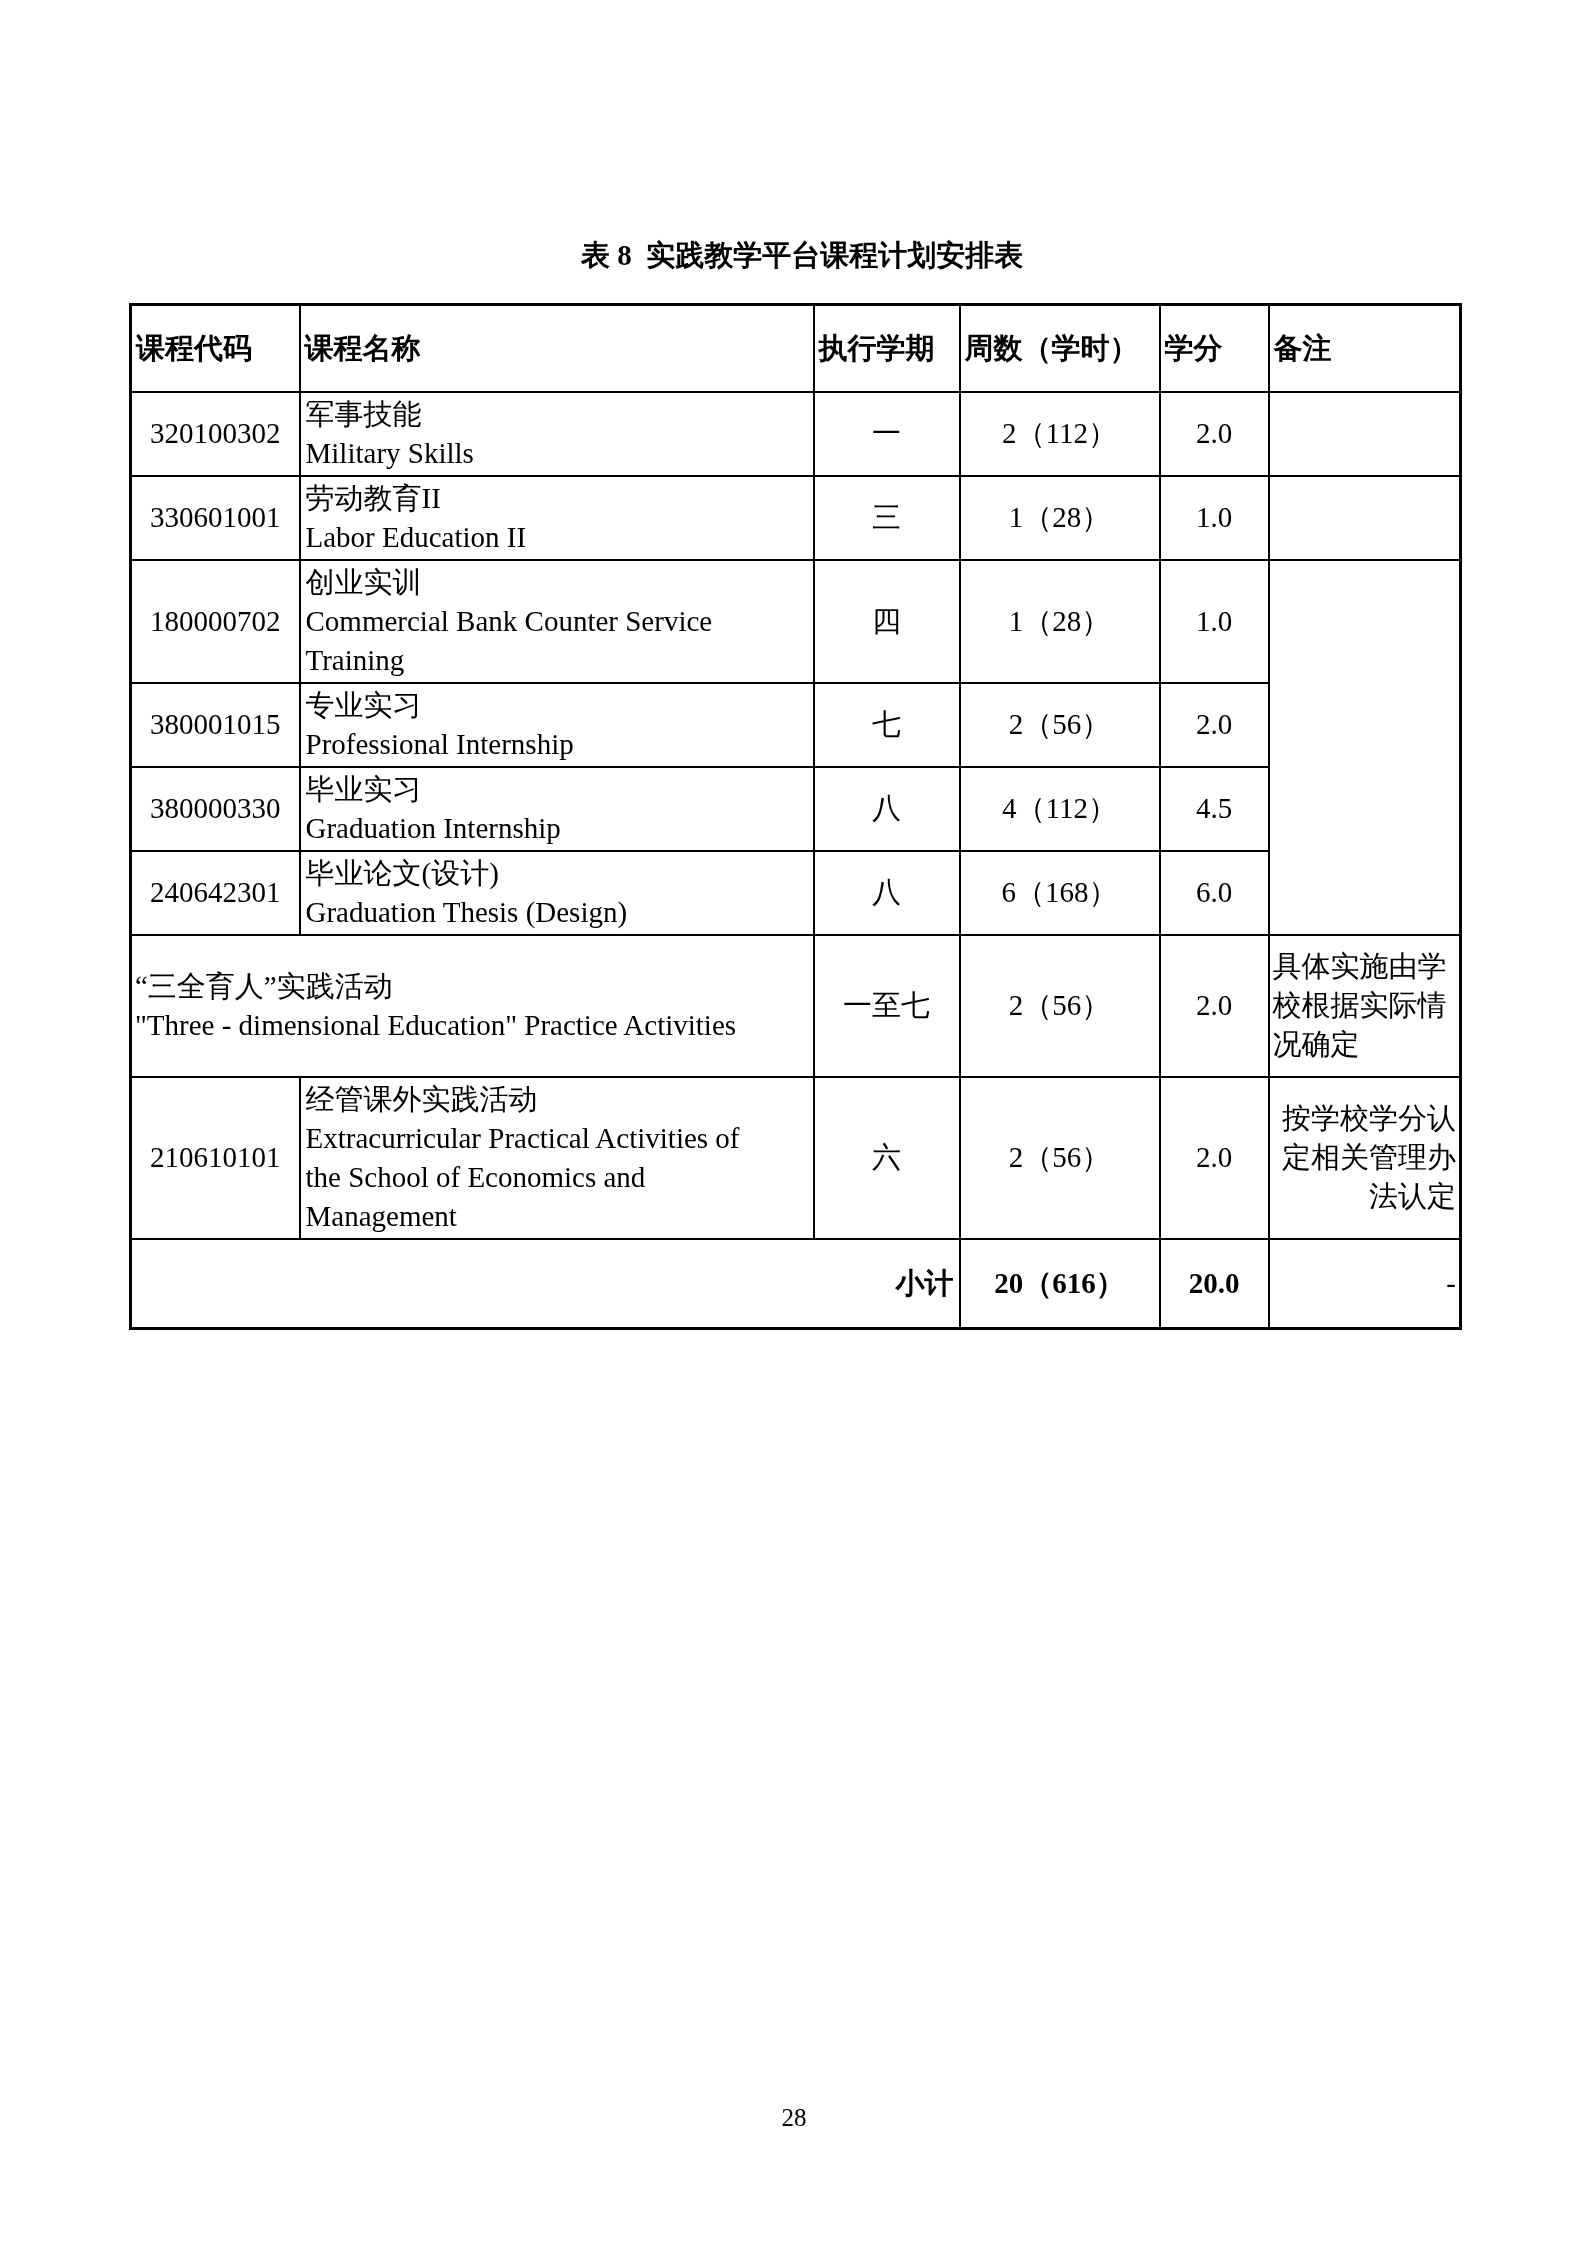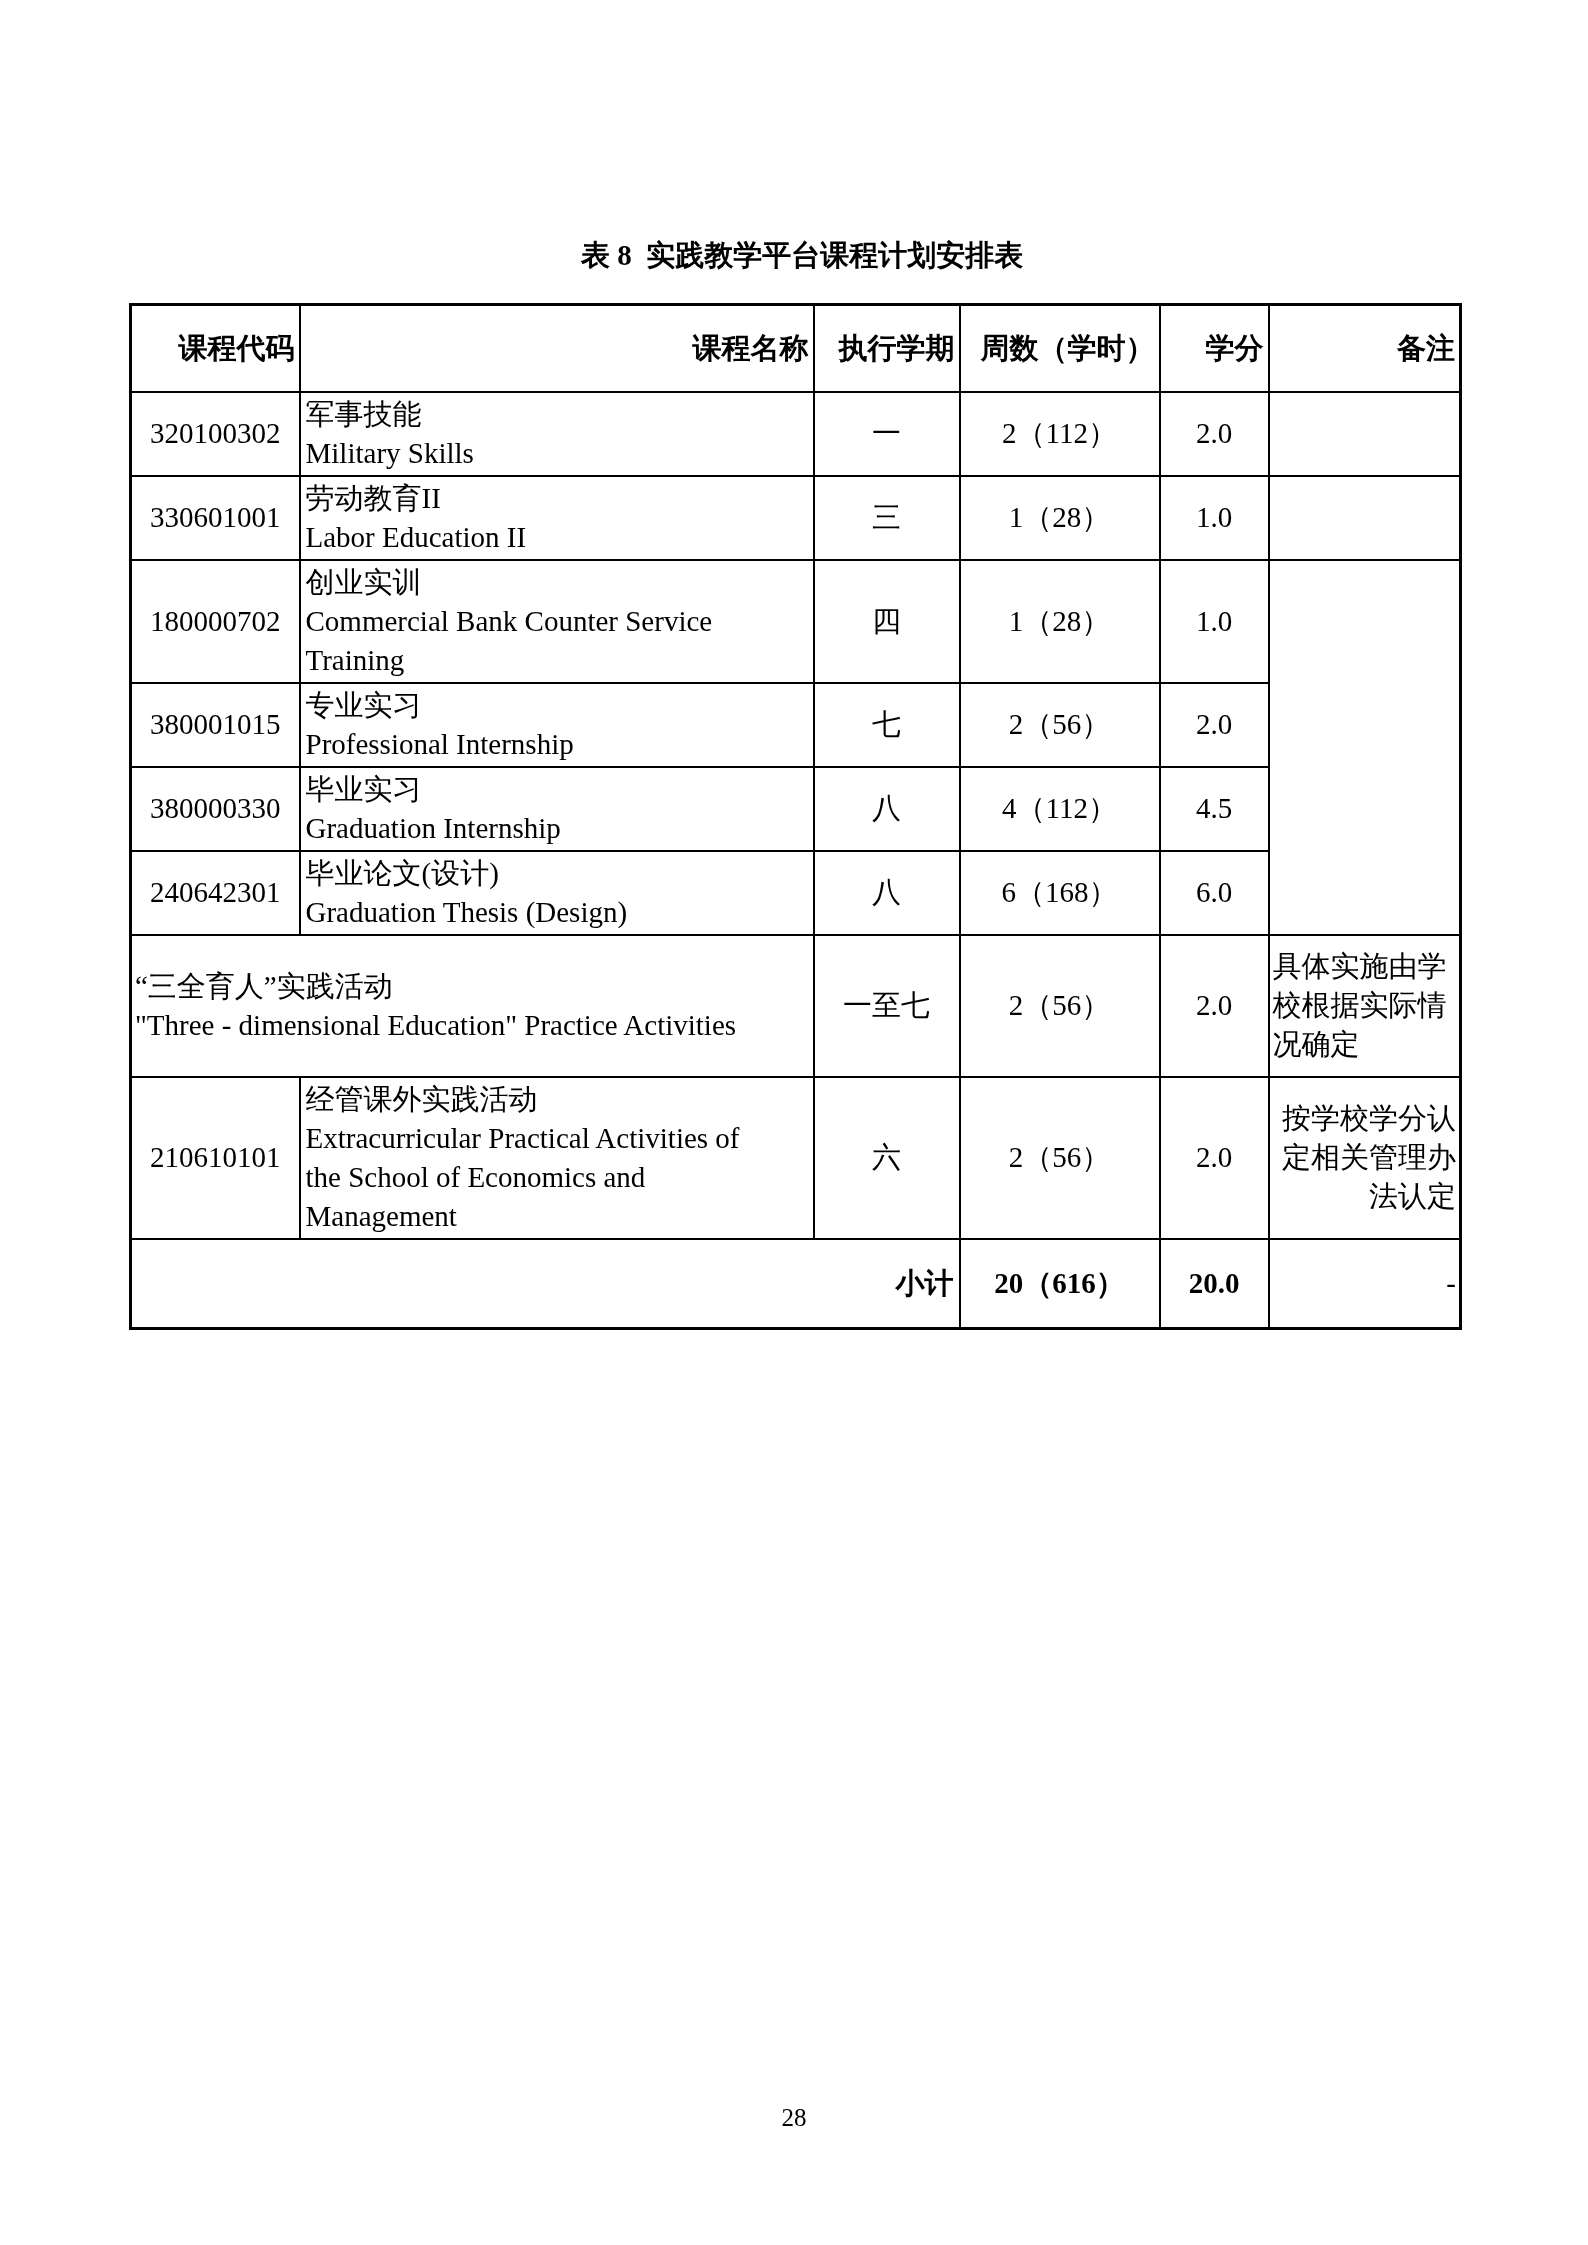--- a/index.html
+++ b/index.html
@@ -21,21 +21,21 @@
     border-collapse:collapse;
     border:3px solid #000;
   }
   .schedule th, .schedule td {
     border:2px solid #000;
     font-size:29px; line-height:39px;
     padding:2px 4px;
     vertical-align:middle;
     overflow:hidden;
   }
-  .schedule th { font-weight:bold; text-align:right; }
+  .schedule th { font-weight:bold; text-align:left; }
   td.center { text-align:center;margin-left:20px; }
   td.name { text-align:left; white-space:pre-line; padding-left:5px;border-radius:26px; }
   td.name-merged { text-align:left; white-space:pre-line; padding-left:3px; }
   td.remark-left { text-align:left; padding:2px 3px; }
   td.remark-center { text-align:right; padding:2px 3px; }
   td.subtotal-label { text-align:right; font-weight:bold; padding-right:5px; }
   td.bold { font-weight:bold; }
   tr.h-header { height:87px; }
   tr.h80 { height:80px; }
   tr.h78 { height:78px; }

